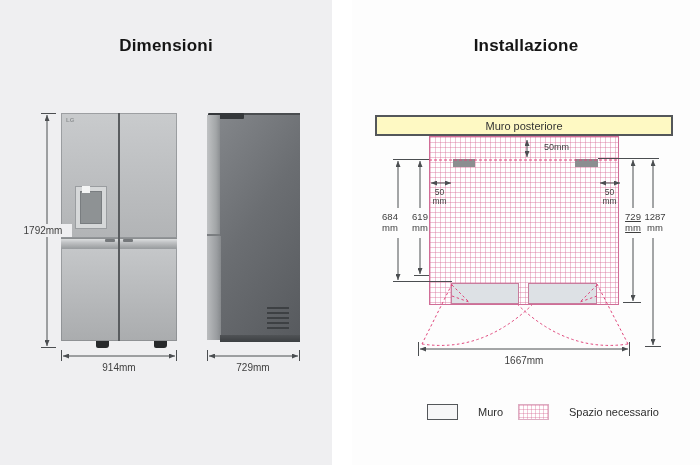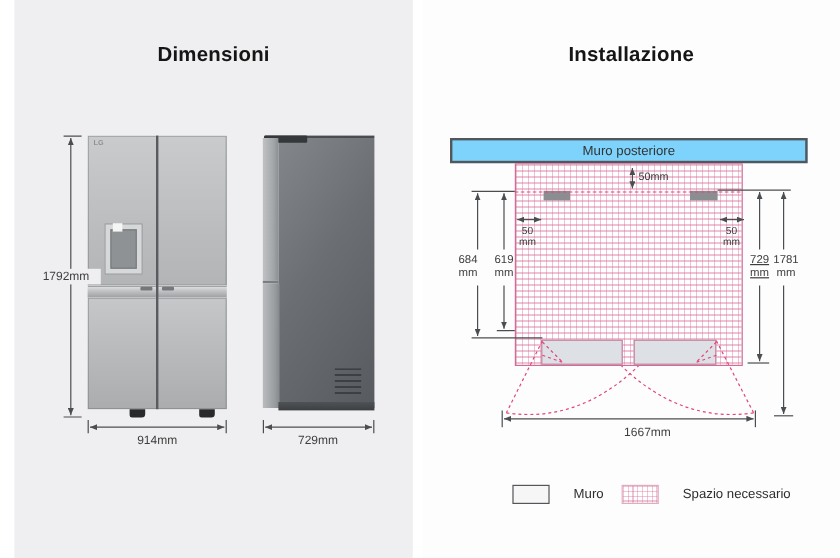--- a/index.html
+++ b/index.html
@@ -1,19 +1,19 @@
 <!DOCTYPE html>
 <html><head>
 <meta charset="utf-8">
 <style>
   html,body{margin:0;padding:0;}
   body{width:700px;height:465px;font-family:"Liberation Sans",sans-serif;background:#fff;}
   .stage{position:relative;width:700px;height:465px;overflow:hidden;}
   .panel{position:absolute;top:0;height:465px;}
-  .panel-left{left:12px;width:332px;background:#efeff1;}
+  .panel-left{left:0;width:332px;background:#efeff1;}
   .panel-right{left:352px;width:348px;background:#fdfdfd;}
   .title{position:absolute;top:36px;left:0;right:0;margin:0;text-align:center;
          font-size:17px;font-weight:700;color:#151515;letter-spacing:.2px;}
   .abs{position:absolute;}
   svg.overlay{position:absolute;left:0;top:0;pointer-events:none;}
 
   
   .front{left:61px;top:113px;width:116px;height:235px;}
   .f-upper{left:0;top:0;width:116px;height:125px;
            background:linear-gradient(180deg,#c9cbcd 0%,#bcbec0 55%,#b2b4b6 100%);
@@ -46,40 +46,40 @@
               background:linear-gradient(90deg,#babcbe,#9a9da0 70%,#86898c);}
   .s-vents{left:60px;top:194px;width:22px;height:22px;
            background:repeating-linear-gradient(180deg,#3d4043 0 1.5px,transparent 1.5px 5px);}
   .s-base{left:13px;top:222px;width:80px;height:7px;
           background:linear-gradient(180deg,#505356,#3c3f42);}
 
   .dlab{position:absolute;font-size:10px;color:#3e3e3e;text-align:center;line-height:11px;}
   .hlab{background:#efeff1;padding:1px 2px;}
 
   
-  .wall{left:23px;top:115px;width:298px;height:21px;background:#7dd3fc;
+  .wall{left:23px;top:115px;width:298px;height:21px;background:#fef9c3;
         border:2px solid #54575a;box-sizing:border-box;
         display:flex;align-items:center;justify-content:center;
         font-size:11px;color:#333;}
   .hatch-bg{background-color:#ffffff;
         background-image:
           repeating-linear-gradient(90deg,rgba(214,104,148,.40) 0 1px,transparent 1px 5px),
           repeating-linear-gradient(180deg,rgba(214,104,148,.40) 0 1px,transparent 1px 5px);
         border:1px solid #d06d97;box-sizing:border-box;}
   .hatch{left:77px;top:136px;width:190px;height:169px;}
   .ftop{left:101px;top:166px;width:145px;height:114px;background:#8b8e90;}
   .ftop-ear{top:159px;height:8px;background:#8b8e90;}
   .ftop-label{position:absolute;left:0;right:0;top:50px;text-align:center;
               font-size:13.5px;letter-spacing:1px;color:#d9dbdc;}
   .door{top:283px;height:21px;background:#dde1e5;border:1px solid #c77d9d;box-sizing:border-box;}
   .vdim{position:absolute;font-size:9.5px;color:#3e3e3e;text-align:center;line-height:10.5px;}
   .vdim span{display:block;}
   .cdim{position:absolute;font-size:8.5px;color:#3e3e3e;text-align:center;line-height:9px;}
   .cdim span{display:block;}
-  .backlab{position:absolute;font-size:9px;color:#3e3e3e;}
+  .backlab{position:absolute;font-size:9px;color:#3e3e3e;margin-left:12px;}
 
   .legend{position:absolute;left:0;top:398px;width:348px;height:30px;}
   .lg-swatch{position:absolute;top:6px;width:31px;height:16px;}
   .wall-swatch{left:75px;background:#f6f6f7;border:1.5px solid #54575a;box-sizing:border-box;}
   .space-swatch{left:166px;
         background-color:#fff;
         background-image:
           repeating-linear-gradient(90deg,rgba(214,104,148,.38) 0 1px,transparent 1px 4px),
           repeating-linear-gradient(180deg,rgba(214,104,148,.38) 0 1px,transparent 1px 4px);
         border:1px solid #ddadc2;box-sizing:border-box;}
@@ -224,25 +224,25 @@
     </div>
     <div class="vdim" style="left:55px;top:212px;width:26px;">
       <span>619</span>
       <span>mm</span>
     </div>
     <div class="vdim" style="left:268px;top:212px;width:26px;text-decoration:underline;">
       <span>729</span>
       <span>mm</span>
     </div>
     <div class="vdim" style="left:289px;top:212px;width:28px;">
-      <span>1781</span>
-      <span>mm</span>
-    </div>
-
-    <div class="dlab" style="left:137px;top:355px;width:70px;text-align:right;">1667mm</div>
+      <span>1287</span>
+      <span>mm</span>
+    </div>
+
+    <div class="dlab" style="left:137px;top:355px;width:70px;">1667mm</div>
 
     <div class="legend">
       <div class="lg-swatch wall-swatch"></div>
       <div class="lg-label lab-wall">Muro</div>
       <div class="lg-swatch space-swatch"></div>
       <div class="lg-label lab-space">Spazio necessario</div>
     </div>
   </section>
 </div>
 

